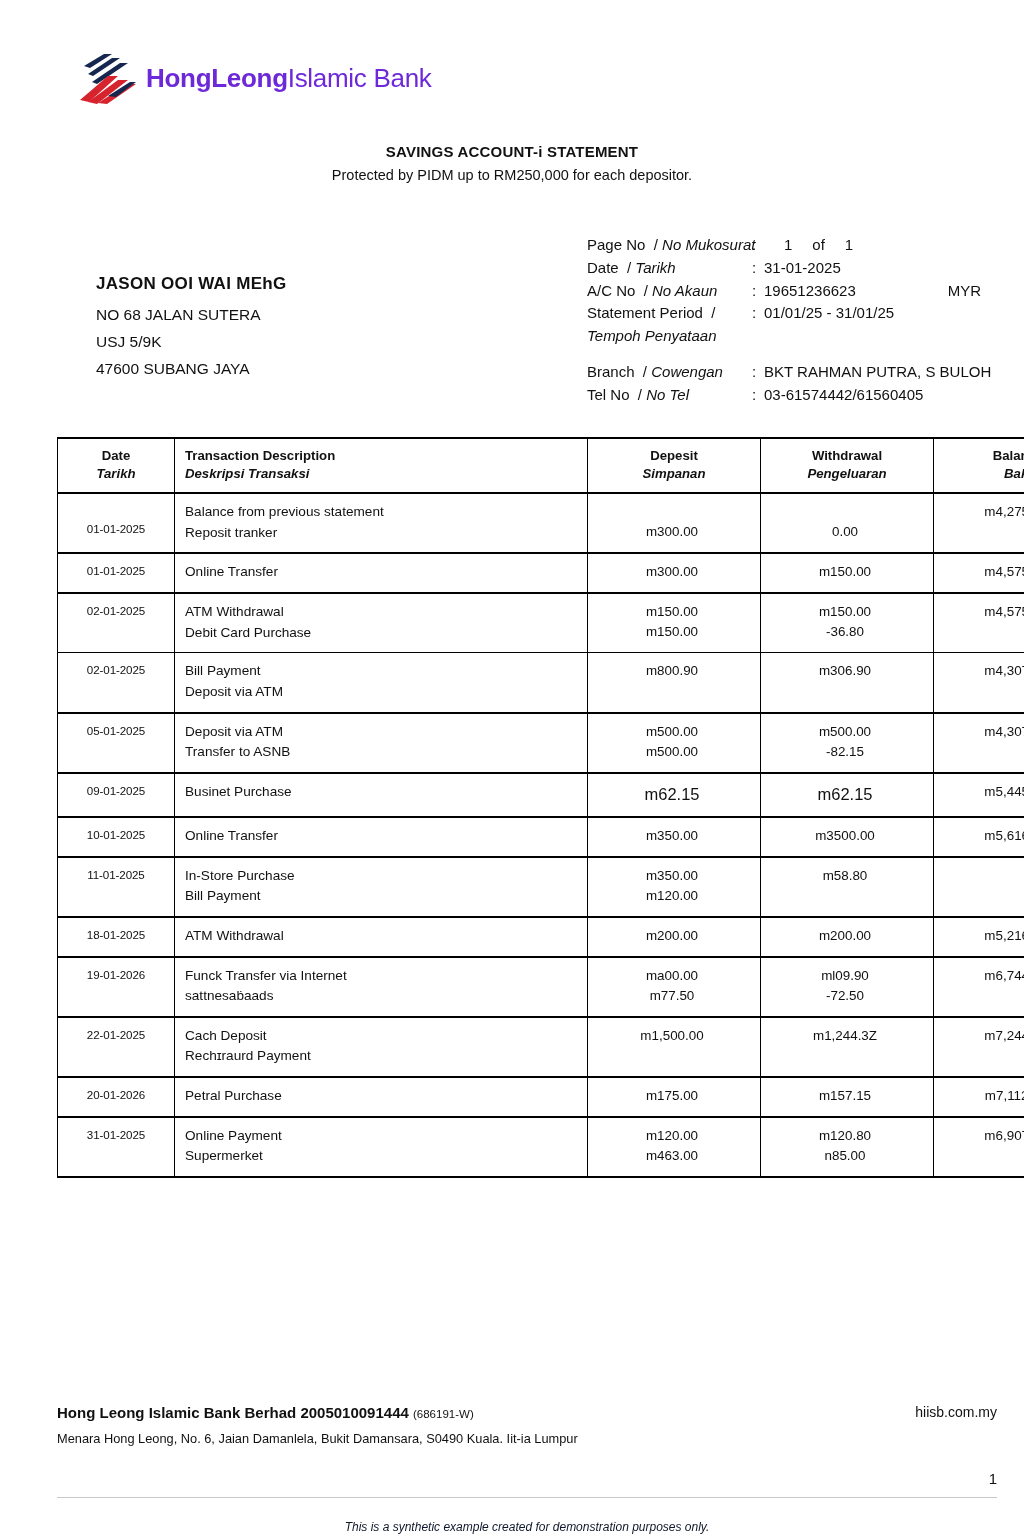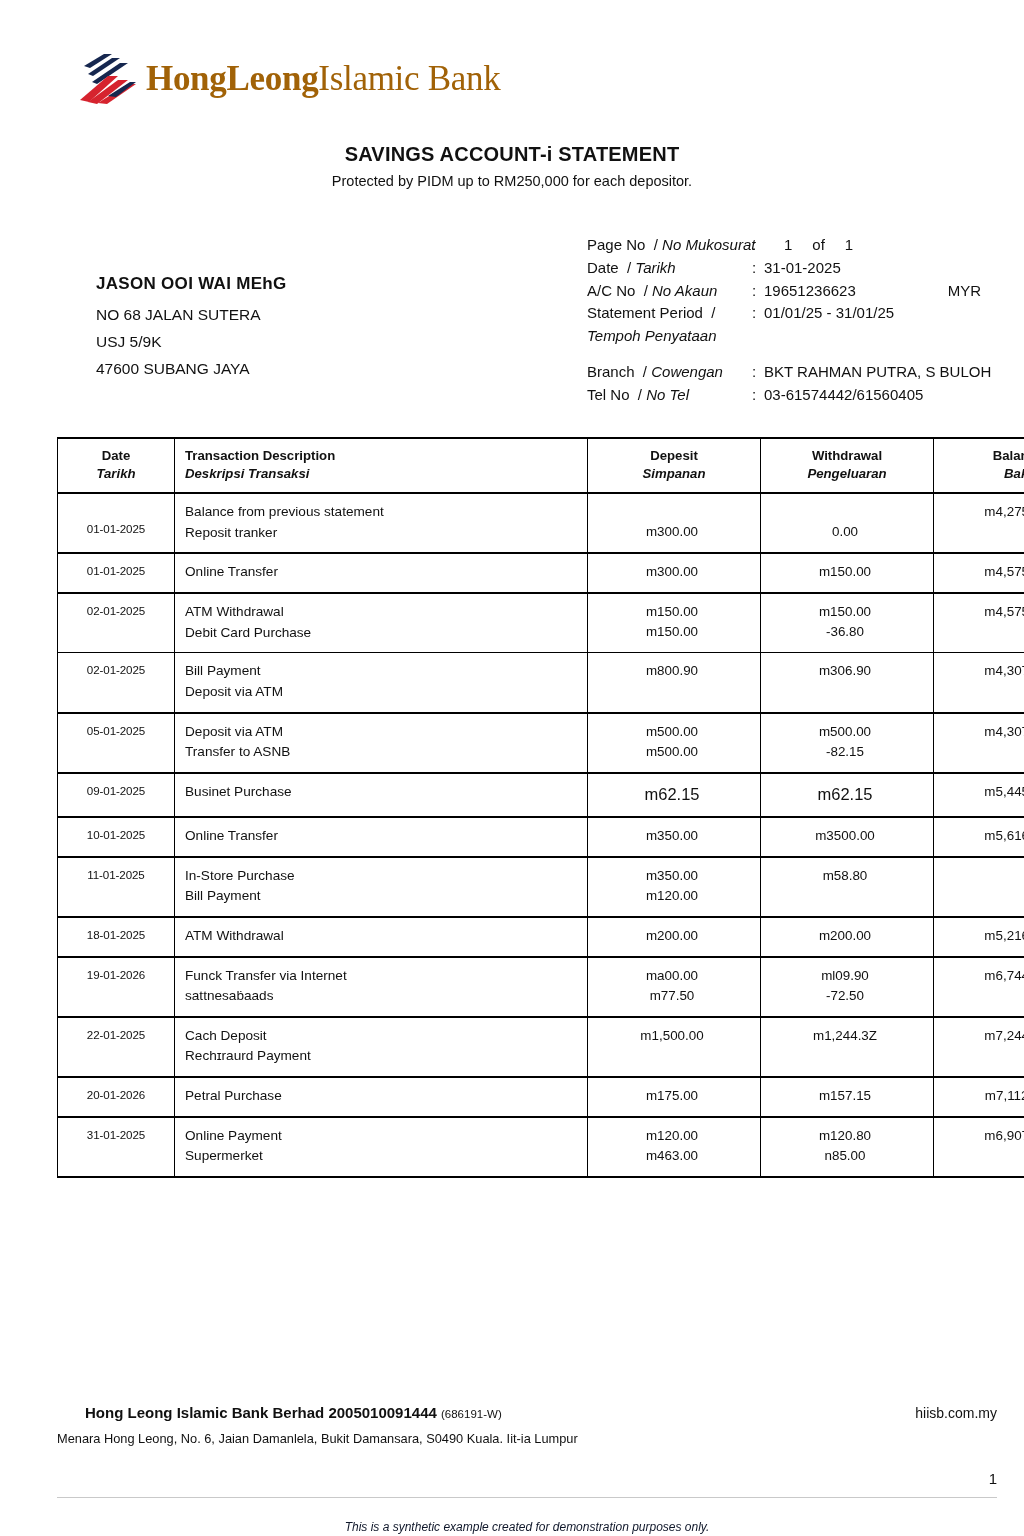--- a/index.html
+++ b/index.html
@@ -24,45 +24,44 @@
     display: flex;
     align-items: center;
   }
   .logo-mark {
     width: 62px;
     height: 52px;
     margin-right: 6px;
     flex: none;
   }
   .logo-text {
-    font-size: 35px;
+    font-size: 26px;
     letter-spacing: -0.3px;
-    color: #a16207;
+    color: #6d28d9;
     white-space: nowrap;
     line-height: 1;
-    font-family: Liberation Serif, serif;
   }
   .logo-text .bold {
     font-weight: bold;
   }
   .logo-text .light {
     font-weight: normal;
   }
 
   
   .title-block {
     position: absolute;
     left: 512px;
     top: 143px;
     width: 500px;
     transform: translateX(-50%);
     text-align: center;
   }
   .stmt-title {
-    font-size: 20px;
+    font-size: 15px;
     font-weight: bold;
     letter-spacing: 0.2px;
     margin-bottom: 6px;
   }
   .pidm-en {
     font-size: 14.5px;
     line-height: 1.25;
   }
   .pidm-ms {
     font-size: 14.5px;
@@ -197,22 +196,21 @@
   
   .footer-block {
     position: absolute;
     left: 57px;
     top: 1404px;
     width: 940px;
   }
   .footer-top {
     display: flex;
     justify-content: space-between;
-    align-items: center;
-    margin-left: 28px;
+    align-items: flex-start;
   }
   .footer-name {
     font-size: 15px;
     font-weight: bold;
   }
   .footer-regno {
     font-size: 11.5px;
     font-weight: normal;
   }
   .footer-site {

